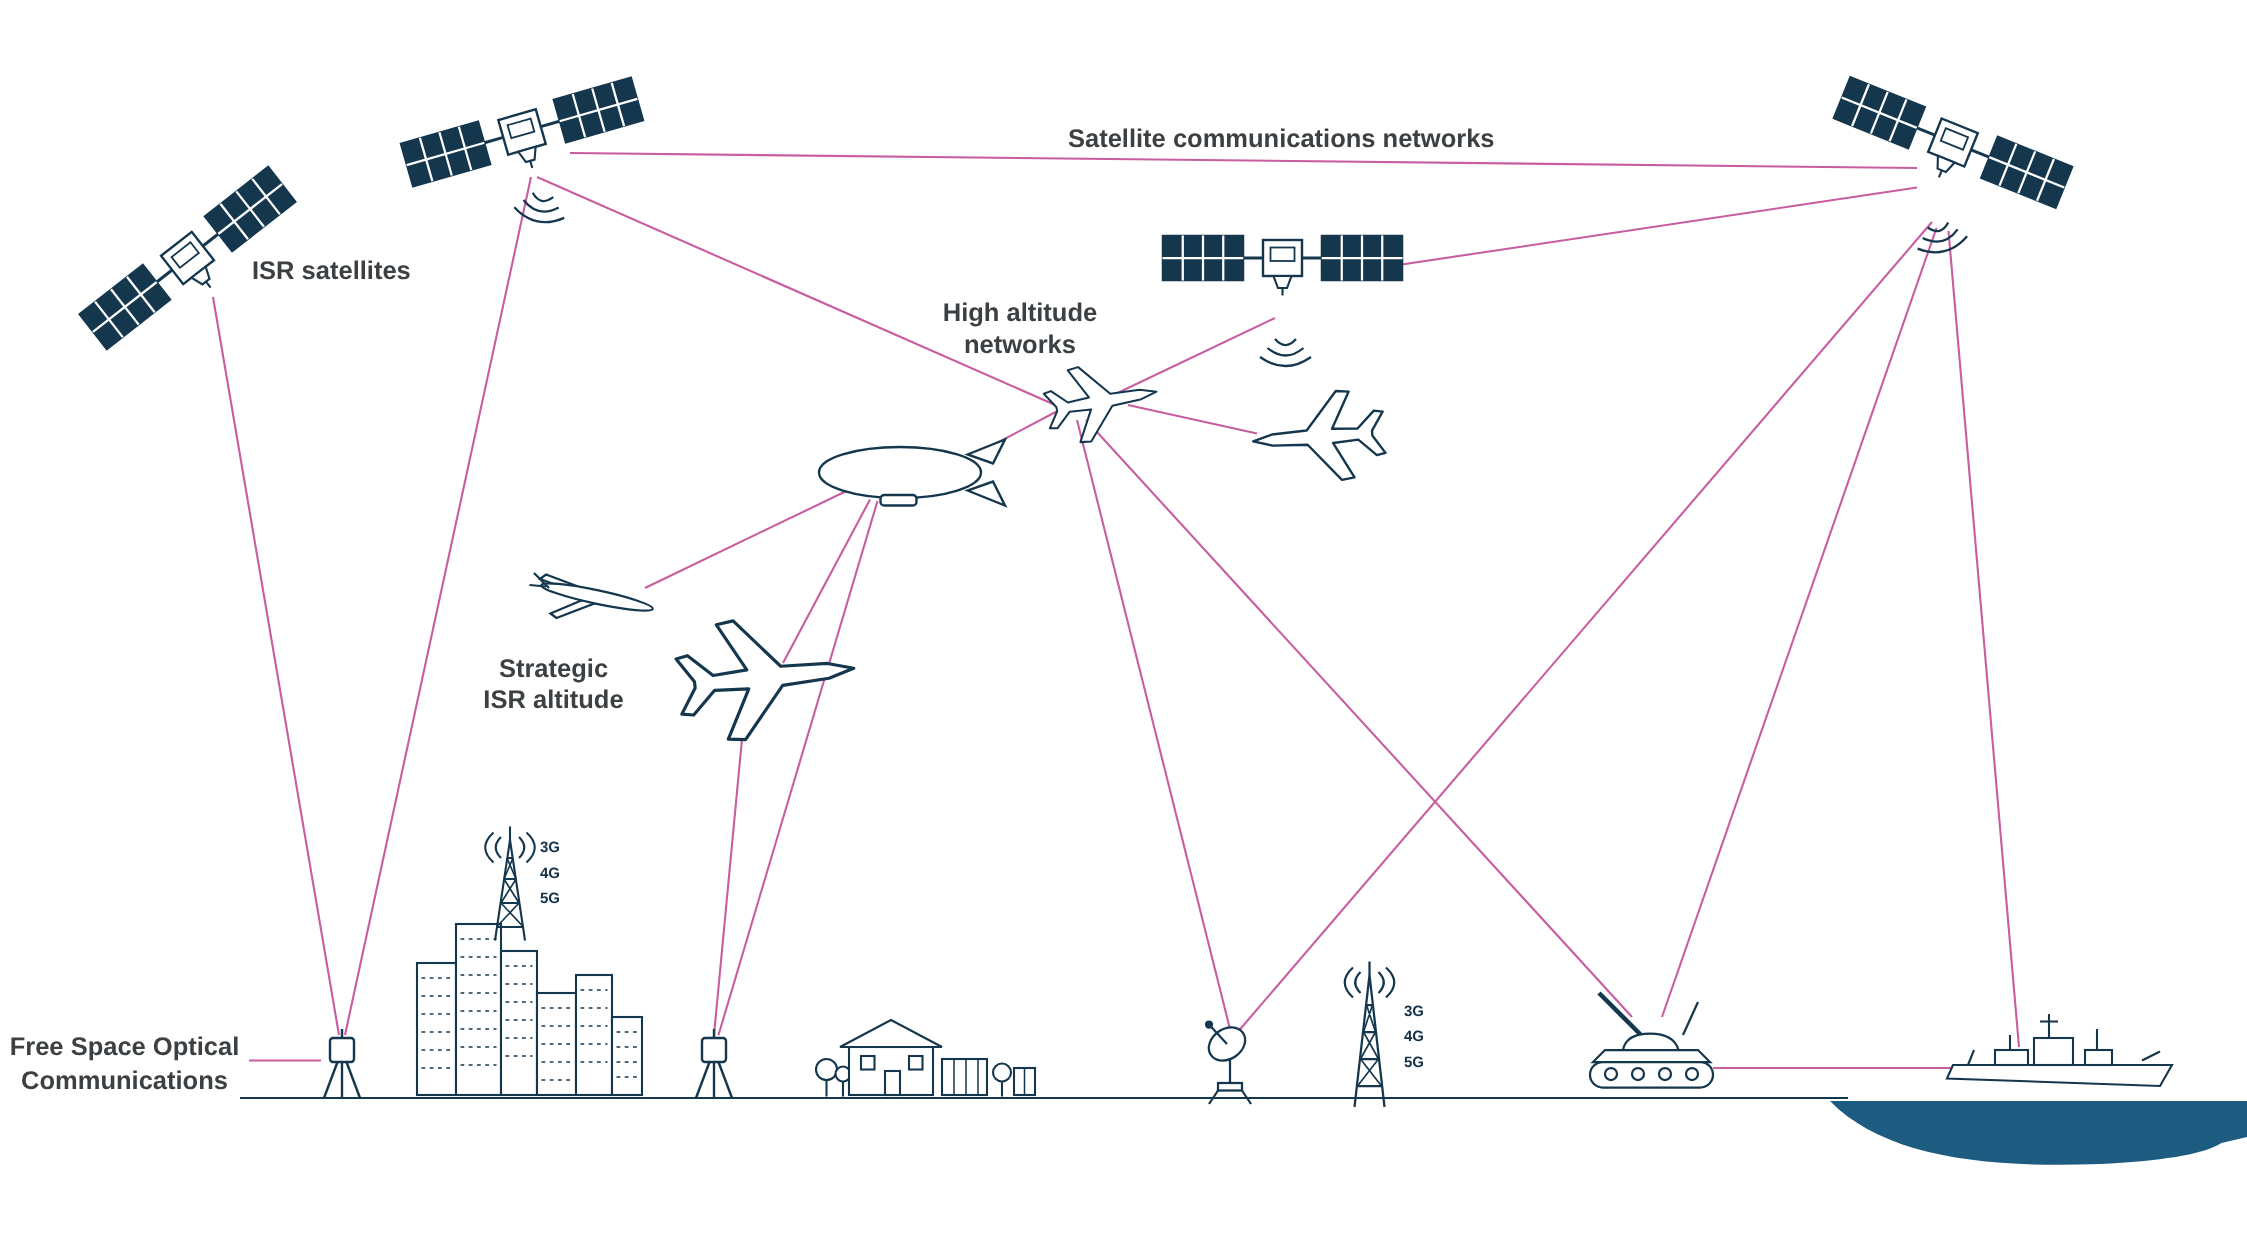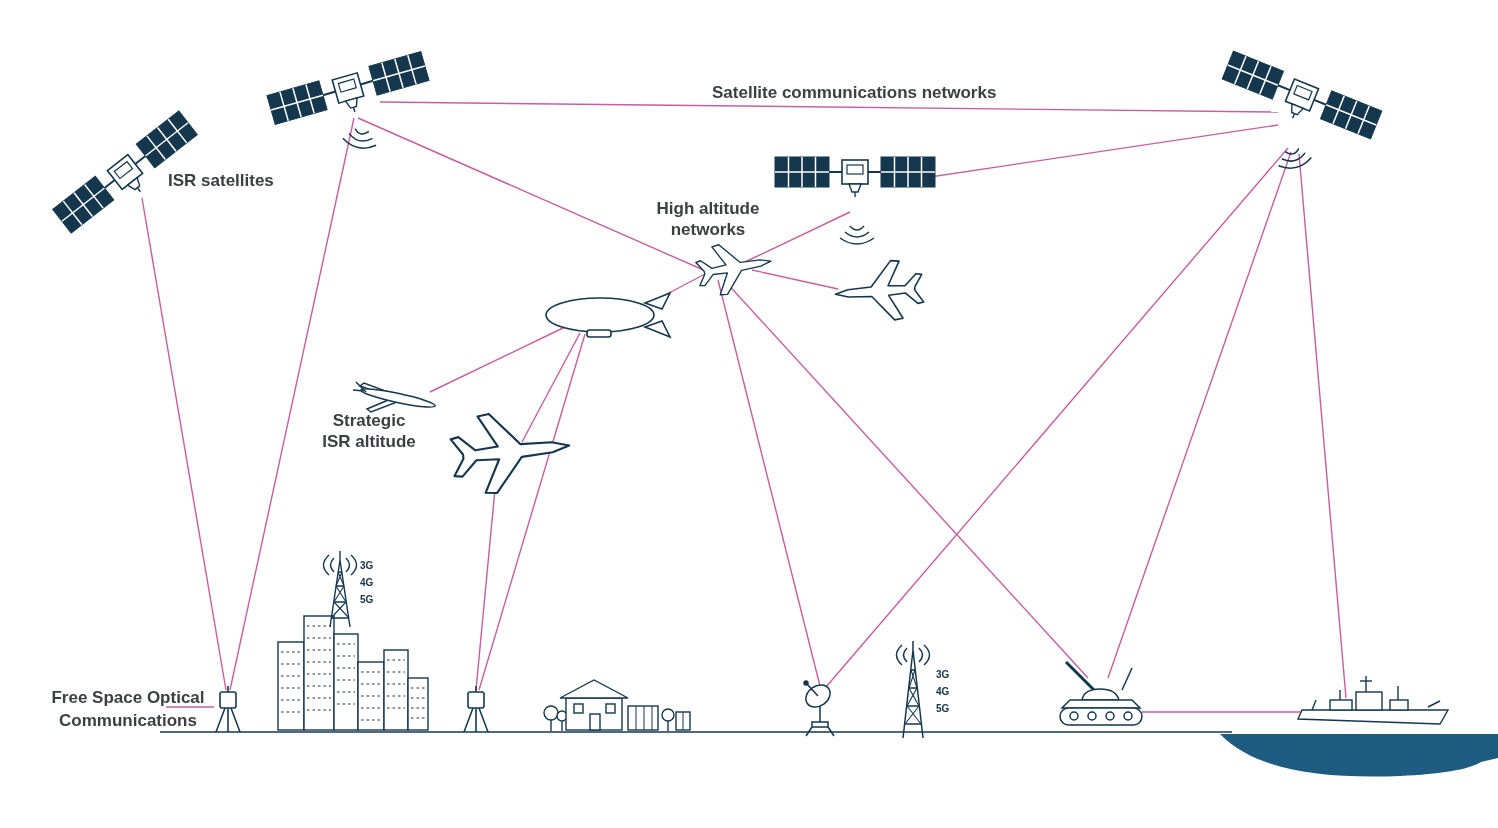--- a/index.html
+++ b/index.html
@@ -191,31 +191,31 @@
     <line x1="1340" y1="700" x2="1340" y2="690"></line>
     <line x1="1428" y1="707" x2="1440" y2="701"></line>
     <line x1="1312" y1="710" x2="1316" y2="700"></line>
   </g>
 </svg>
 
 <div class="lbl" style="left:168px;top:170px;">ISR satellites</div>
 
 <div class="lbl" style="left:712px;top:82px;">Satellite communications networks</div>
 
-<div class="lbl center" style="left:634px;top:198px;width:148px;">
+<div class="lbl center" style="left:606px;top:198px;width:148px;">
   <div>High altitude</div>
   <div>networks</div>
 </div>
 
-<div class="lbl center" style="left:296px;top:410px;width:146px;">
+<div class="lbl center" style="left:296px;top:435px;width:146px;">
   <div>Strategic</div>
   <div>ISR altitude</div>
 </div>
 
-<div class="lbl center" style="left:4px;top:686px;width:158px;line-height:23px;margin-left:45px;">
+<div class="lbl center" style="left:4px;top:686px;width:158px;line-height:23px;">
   <div>Free Space Optical</div>
   <div>Communications</div>
 </div>
 
 <div class="gens" style="left:360px;top:557px;">
   <span>3G</span>
   <span>4G</span>
   <span>5G</span>
 </div>
 

